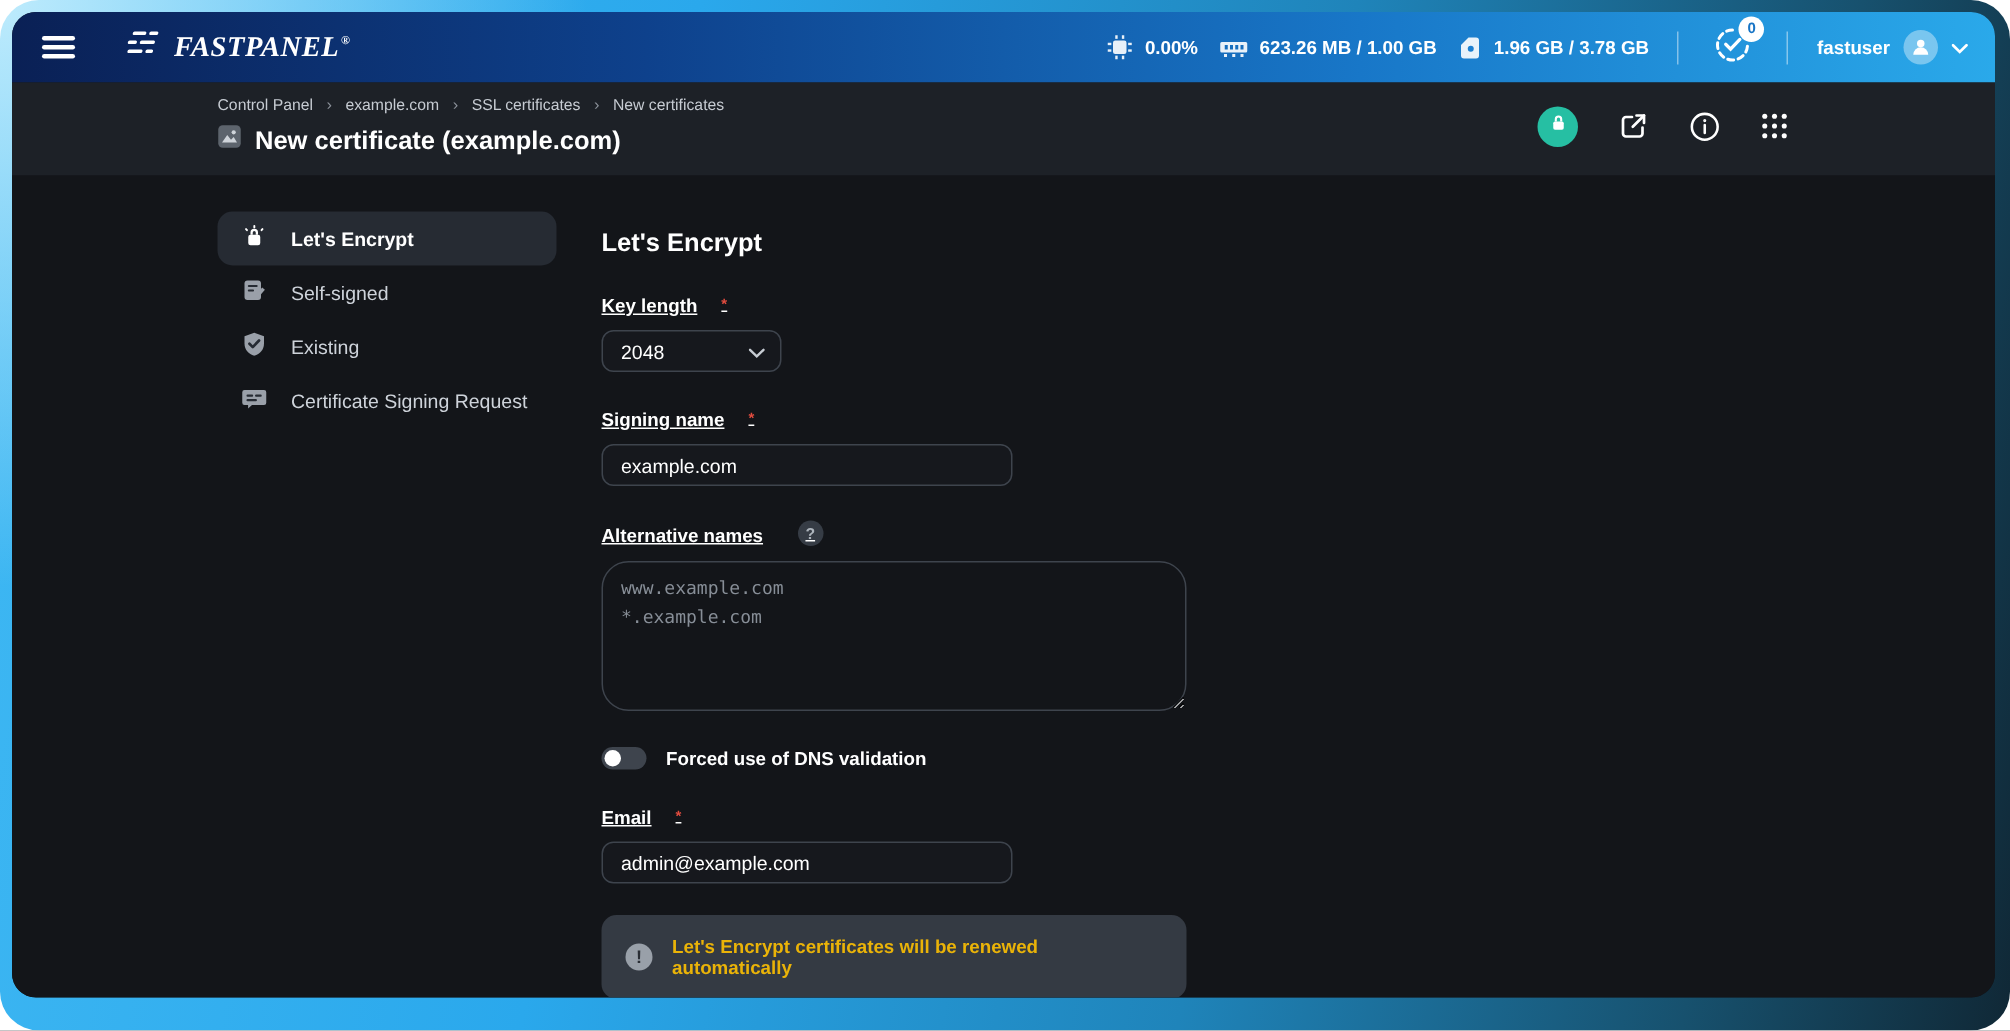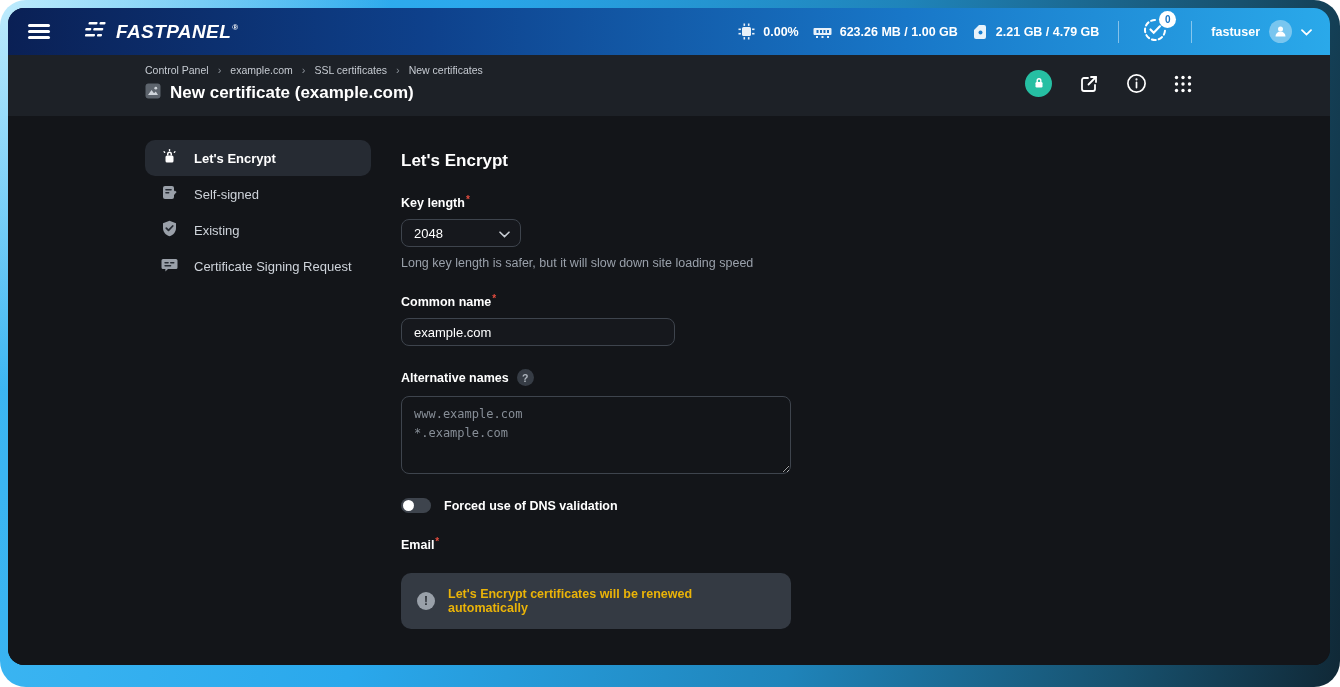--- a/index.html
+++ b/index.html
@@ -19,21 +19,21 @@
 
   
   .topbar {
     height:47px; flex:0 0 47px; display:flex; align-items:center;
     padding:0 18px 0 20px; color:#fff;
     background:linear-gradient(90deg,#0a2055 0%,#0e418c 32%,#1877c8 68%,#2aa9ea 100%);
   }
   .burger { width:22px; cursor:pointer; }
   .burger div { height:2.5px; background:#fff; border-radius:2px; margin:3.5px 0; }
   .brand { display:flex; align-items:center; margin-left:33px; cursor:pointer; }
-  .brand-text { font-size:19px; font-weight:800; font-style:italic; letter-spacing:.4px; margin-left:7px; }
+  .brand-text { font-size:19px; font-weight:800; font-style:italic; letter-spacing:.4px; margin-left:7px;font-family:Liberation Serif, serif; }
   .brand-reg { font-size:8px; vertical-align:super; font-style:normal; margin-left:1px; }
   .top-right { margin-left:auto; display:flex; align-items:center; gap:14px; font-size:12.5px; font-weight:700; }
   .stat { display:flex; align-items:center; gap:8px; white-space:nowrap; }
   .stat svg { display:block; }
   .tdivider { width:1px; height:22px; background:rgba(255,255,255,.45); margin:0 5px; }
   .clock-wrap { position:relative; cursor:pointer; margin:0 4px; }
   .badge {
     position:absolute; top:-6px; right:-8px; width:17px; height:17px; border-radius:50%;
     background:#fff; color:#1774c5; font-size:10px; font-weight:700;
     display:flex; align-items:center; justify-content:center;
@@ -63,39 +63,39 @@
   .side-item {
     height:36px; display:flex; align-items:center; gap:15px; padding:0 15px;
     border-radius:10px; color:#ced3da; font-size:13px; font-weight:500; cursor:pointer;
   }
   .side-item svg { flex:0 0 auto; }
   .side-item.selected { background:#262b33; color:#fff; font-weight:600; }
 
   .form-col { width:390px; padding-top:11px; }
   .form-heading { font-size:17px; font-weight:700; color:#fff; margin:0; }
   .group { margin-top:25px; }
-  .field-label { display:flex; align-items:flex-start; gap:1px; font-size:12.5px; font-weight:700; color:#fff; }
+  .field-label { display:flex; align-items:center; gap:16px; font-size:12.5px; font-weight:700; color:#fff;text-decoration:underline; }
   .req { color:#e24c3f; font-size:10px; margin-top:-2px; }
   .help-badge { width:17px; height:17px; border-radius:50%; background:#363c45; color:#aeb5bd;
     font-size:10.5px; font-weight:700; display:inline-flex; align-items:center; justify-content:center;
     margin-left:7px; margin-top:-2px; cursor:pointer; }
   .select {
     margin-top:9px; width:120px; height:28px; border:1px solid #3e444d; border-radius:8px;
     background:#16181d; color:#fff; font-size:13px; display:flex; align-items:center;
     justify-content:space-between; padding:0 10px 0 12px; cursor:pointer;
   }
   .helper { margin-top:9px; font-size:12.5px; color:#9aa1ab; }
   .text-input {
     margin-top:9px; width:274px; height:28px; background:#16181d; border:1px solid #3e444d;
     border-radius:8px; color:#fff; font-size:13px; padding:0 12px; outline:none; display:block;
     font-family:"Liberation Sans", sans-serif;
   }
   .textarea {
-    margin-top:10px; width:390px; height:78px; background:transparent; border:1px solid #3e444d;
-    border-radius:8px; color:#fff; padding:8px 12px; font-family:"DejaVu Sans Mono", monospace;
+    margin-top:10px; width:390px; height:100px; background:transparent; border:1px solid #3e444d;
+    border-radius:18px; color:#fff; padding:8px 12px; font-family:"DejaVu Sans Mono", monospace;
     font-size:12px; line-height:19px; resize:both; outline:none; display:block;
   }
   .textarea::placeholder { color:#878e97; }
   .toggle-row { margin-top:24px; display:flex; align-items:center; gap:13px; }
   .toggle { width:30px; height:15px; border-radius:8px; background:#3e444d; position:relative; cursor:pointer; }
   .knob { position:absolute; left:2px; top:2px; width:11px; height:11px; border-radius:50%; background:#fff; }
   .toggle-label { font-size:12.5px; font-weight:700; color:#fff; }
   .banner {
     margin-top:21px; width:390px; background:#343a43; border-radius:10px; padding:14px 16px;
     display:flex; align-items:center; gap:13px;
@@ -163,21 +163,21 @@
           </span>
           <span>623.26 MB / 1.00 GB</span>
         </div>
         <div class="stat">
           <span>
             <svg width="16" height="16" viewBox="0 0 16 16" fill="rgba(255,255,255,.9)">
               <path d="M2 6 L7 1 h5 a2 2 0 0 1 2 2 v10 a2 2 0 0 1 -2 2 H4 a2 2 0 0 1 -2 -2 z"></path>
               <circle cx="8.5" cy="8.5" r="2" fill="#1a7fd0"></circle>
             </svg>
           </span>
-          <span>2.21 GB / 4.79 GB</span>
+          <span>1.96 GB / 3.78 GB</span>
         </div>
 
         <div class="tdivider"></div>
 
         <div class="clock-wrap">
           <span>
             <svg width="26" height="26" viewBox="0 0 26 26" fill="none" stroke="#fff" stroke-width="2" stroke-linecap="round">
               <path d="M13 3 a10 10 0 1 0 10 10" stroke-dasharray="4 3"></path>
               <path d="M8.5 12.5 l3.2 3.2 l6.2 -6.4" stroke-width="2.2"></path>
             </svg>
@@ -322,26 +322,25 @@
             <span class="req">*</span>
           </div>
           <div class="select">
             <span>2048</span>
             <span>
               <svg width="11" height="7" viewBox="0 0 11 7" fill="none" stroke="#c7ccd3" stroke-width="1.6" stroke-linecap="round">
                 <path d="M1 1.2 L5.5 5.6 L10 1.2"></path>
               </svg>
             </span>
           </div>
-          <div class="helper">Long key length is safer, but it will slow down site loading speed</div>
         </div>
 
         <div class="group">
           <div class="field-label">
-            <span>Common name</span>
+            <span>Signing name</span>
             <span class="req">*</span>
           </div>
           <input class="text-input" type="text" value="example.com" style="">
         </div>
 
         <div class="group">
           <div class="field-label">
             <span>Alternative names</span>
             <span class="help-badge">?</span>
           </div>
@@ -354,20 +353,21 @@
             <div class="knob"></div>
           </div>
           <span class="toggle-label">Forced use of DNS validation</span>
         </div>
 
         <div class="group">
           <div class="field-label">
             <span>Email</span>
             <span class="req">*</span>
           </div>
+          <input class="text-input" type="text" value="admin@example.com" style="">
         </div>
 
         <div class="banner">
           <span class="banner-icon">!</span>
           <span class="banner-text">Let's Encrypt certificates will be renewed automatically</span>
         </div>
 
       </div>
     </div>
 

